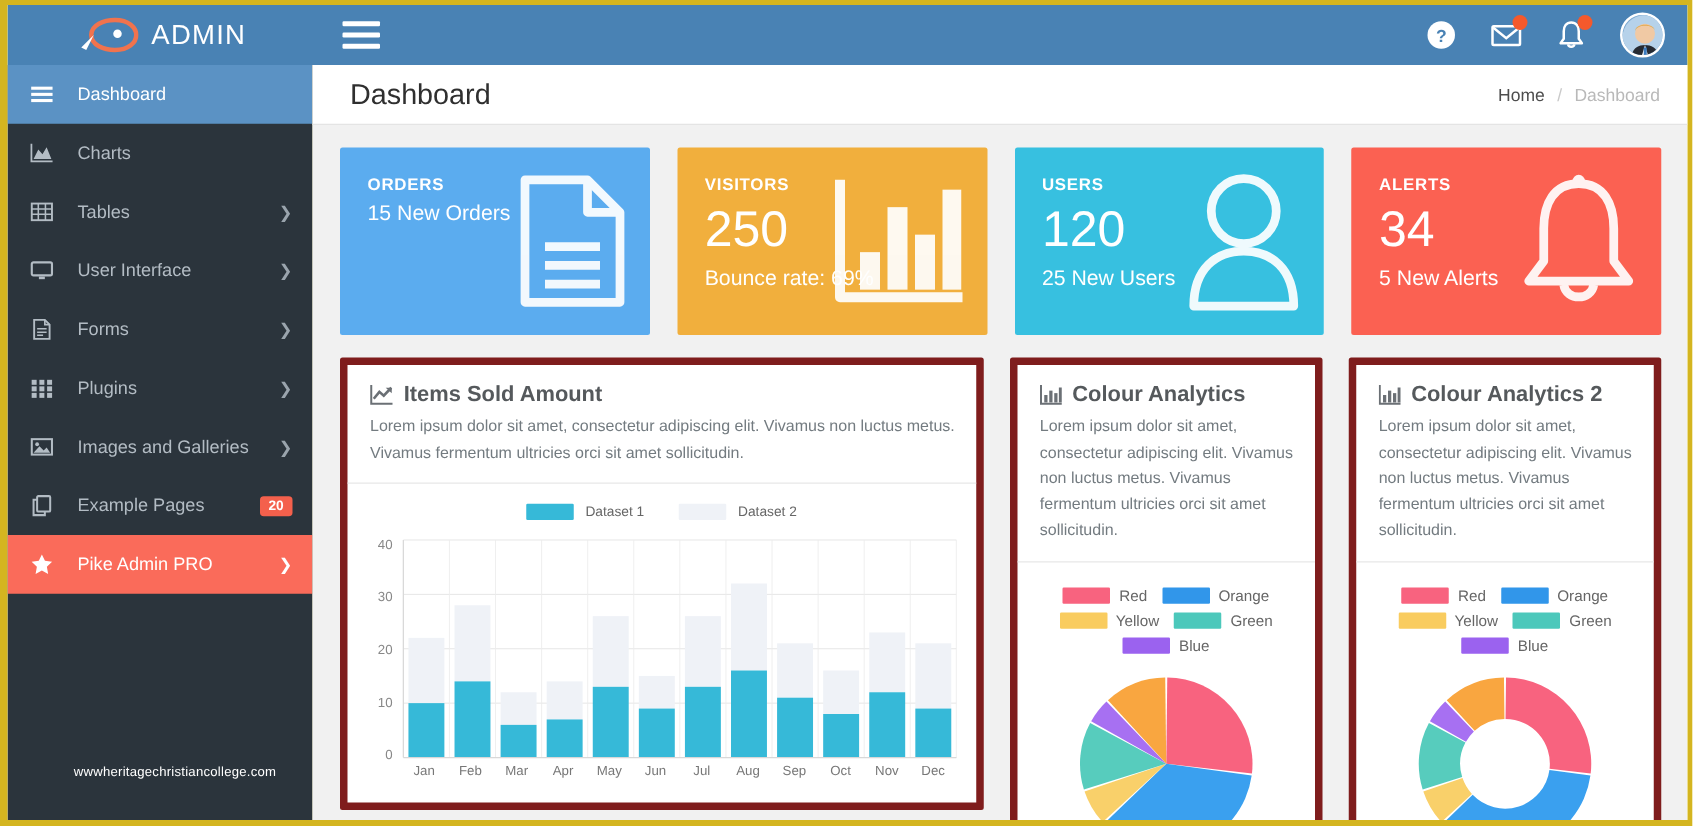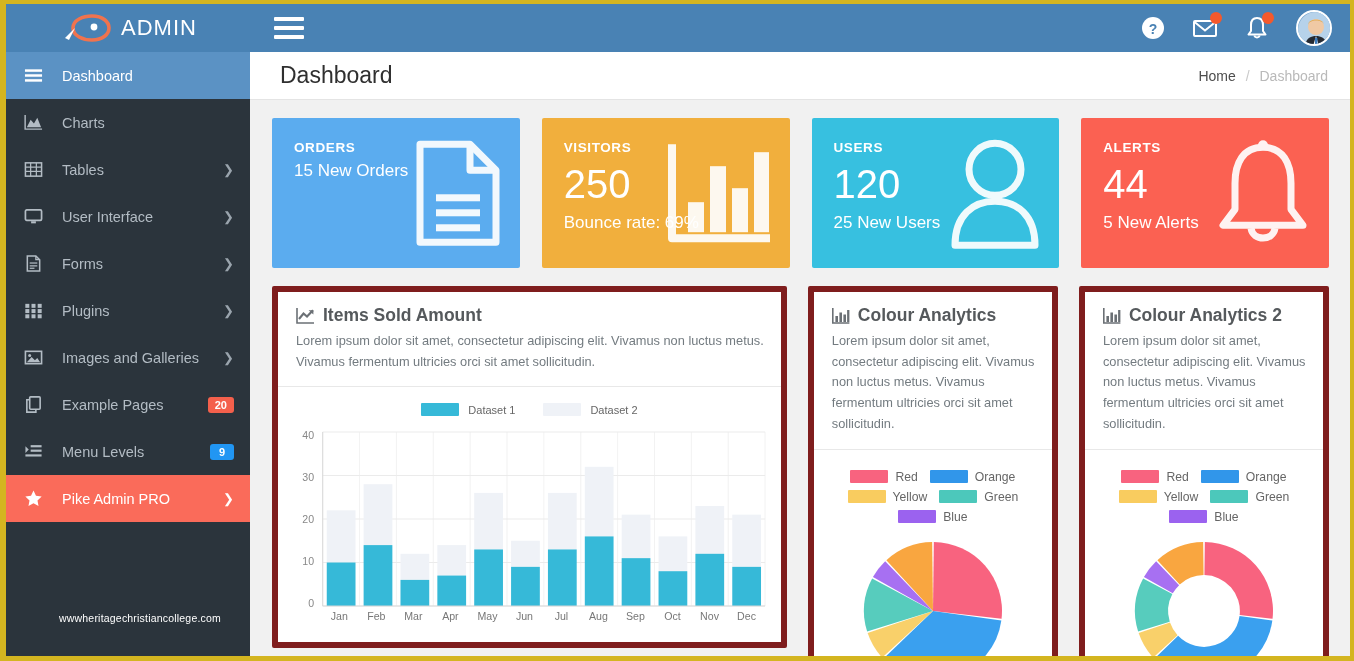--- a/index.html
+++ b/index.html
@@ -297,32 +297,20 @@
         <div class="menu-item">
           <span class="menu-icon">
             <svg width="19" height="19" viewBox="0 0 20 20">
               <rect x="6" y="2" width="11" height="13" rx="1" fill="none" stroke="#b3bcc4" stroke-width="1.7"></rect>
               <path d="M12.5 15 L12.5 18 L3 18 L3 5 L6 5" fill="none" stroke="#b3bcc4" stroke-width="1.7"></path>
             </svg>
           </span>
           <span class="menu-label">Example Pages</span>
           <span class="m-badge red">20</span>
         </div>
-        <div class="menu-item">
-          <span class="menu-icon">
-            <svg width="19" height="19" viewBox="0 0 20 20">
-              <path d="M1.5 4.5 L5 8 L1.5 11.5 Z" fill="#b3bcc4"></path>
-              <rect x="7" y="3.3" width="11.5" height="2.3" fill="#b3bcc4"></rect>
-              <rect x="7" y="8" width="11.5" height="2.3" fill="#b3bcc4"></rect>
-              <rect x="1.5" y="13" width="17" height="2.3" fill="#b3bcc4"></rect>
-            </svg>
-          </span>
-          <span class="menu-label">Menu Levels</span>
-          <span class="m-badge blue">9</span>
-        </div>
         <div class="menu-item active-red">
           <span class="menu-icon">
             <svg width="19" height="19" viewBox="0 0 20 20">
               <path d="M10 1.6 L12.6 7 L18.6 7.8 L14.2 12 L15.3 18 L10 15.1 L4.7 18 L5.8 12 L1.4 7.8 L7.4 7 Z" fill="#ffffff"></path>
             </svg>
           </span>
           <span class="menu-label">Pike Admin PRO</span>
           <span class="chev">❯</span>
         </div>
       </div>
@@ -368,21 +356,21 @@
           <div class="s-title">USERS</div>
           <div class="s-value">120</div>
           <div class="s-sub">25 New Users</div>
           <div class="s-icon"><svg width="96" height="112" viewBox="0 0 96 112">
               <circle cx="48" cy="32" r="26" fill="none" stroke="#ffffff" stroke-width="7"></circle>
               <path d="M8 108 C8 78, 26 64, 48 64 C70 64, 88 78, 88 108 Z" fill="none" stroke="#ffffff" stroke-width="7" stroke-linejoin="round"></path>
             </svg></div>
         </div>
         <div class="stat" style="background: rgb(251, 97, 82);">
           <div class="s-title">ALERTS</div>
-          <div class="s-value">44</div>
+          <div class="s-value">34</div>
           <div class="s-sub">5 New Alerts</div>
           <div class="s-icon"><svg width="100" height="112" viewBox="0 0 100 112">
               <path d="M50 10 C30 10, 22 26, 22 46 L22 72 L10 88 L90 88 L78 72 L78 46 C78 26, 70 10, 50 10 Z" fill="none" stroke="#ffffff" stroke-width="7" stroke-linejoin="round"></path>
               <circle cx="50" cy="8" r="5" fill="#ffffff"></circle>
               <path d="M38 91 C40 104, 60 104, 62 91" fill="none" stroke="#ffffff" stroke-width="7"></path>
             </svg></div>
         </div>
       </div>
 
     <div class="panels">

